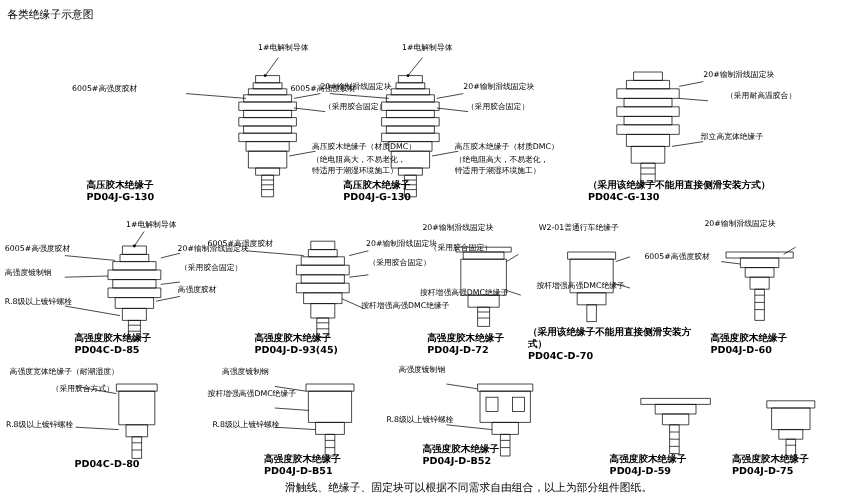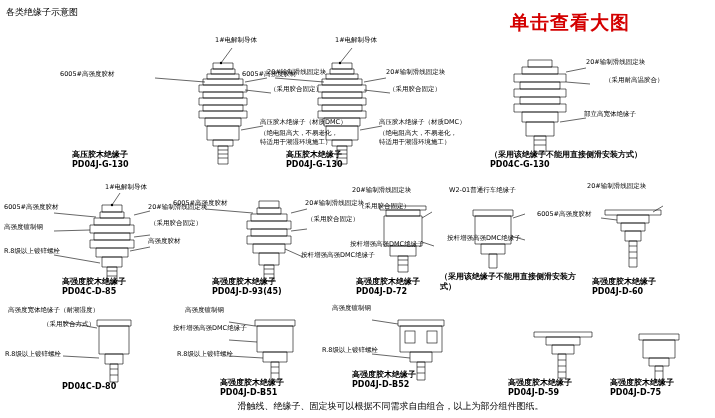--- a/index.html
+++ b/index.html
@@ -22,21 +22,20 @@
   svg{display:block;overflow:visible;}
   .ln{stroke:#000;stroke-width:.6;fill:none;}
   .dot{fill:#000;}
 </style>
 </head>
 <body>
 
 <div class="page">
 
   <div class="abs ttl" style="left:6px;top:6px;">各类绝缘子示意图</div>
-  <div class="abs headline" style="left:510px;top:10px;">单击查看大图</div>
 
   <div class="abs" style="left:95px;top:30px;width:195px;height:140px;">
     <svg width="195" height="140" viewBox="0 0 195 140">
 
       <line class="ln" x1="137" y1="18" x2="126" y2="33"></line>
       <circle class="dot" cx="126" cy="33" r="1.2"></circle>
 
       <path class="ln" d="M118 33 h20 v6 h-20 z" fill="#d98a2b"></path>
       <path class="ln" d="M116 39 h24 v5 h-24 z" fill="#cfc9a8"></path>
 
@@ -231,20 +230,21 @@
       <path class="ln" d="M26 56 h24 v10 h-24 z" fill="#c9c39e"></path>
       <path class="ln" d="M34 66 h8 v14 h-8 z" fill="#e0e0e0"></path>
       <line class="ln" x1="58" y1="30" x2="70" y2="26"></line>
       <line class="ln" x1="56" y1="48" x2="70" y2="52"></line>
     </svg>
     <div class="abs lbl" style="left:-6px;top:-2px;">W2-01普通行车绝缘子</div>
     <div class="abs lbl" style="left:-8px;top:46px;">按杆增强高强DMC绝缘子</div>
   </div>
   <div class="abs cap" style="left:440px;top:272px;width:140px;">
     <div>（采用该绝缘子不能用直接侧滑安装方式）</div>
+    <div class="code">PD04C-D-70</div>
   </div>
 
   <div class="abs" style="left:595px;top:188px;width:110px;height:100px;">
     <svg width="110" height="100" viewBox="0 0 110 100">
       <path class="ln" d="M10 22 h56 v5 h-56 z" fill="#cfc9a8"></path>
       <path class="ln" d="M22 27 h32 v8 h-32 z" fill="#e4dfc0"></path>
       <path class="ln" d="M26 35 h24 v8 h-24 z" fill="#d9d3ab"></path>
       <path class="ln" d="M30 43 h16 v10 h-16 z" fill="#c9c39e"></path>
       <path class="ln" d="M34 53 h8 v26 h-8 z" fill="#e0e0e0"></path>
       <line class="ln" x1="34" y1="58" x2="42" y2="58"></line>

